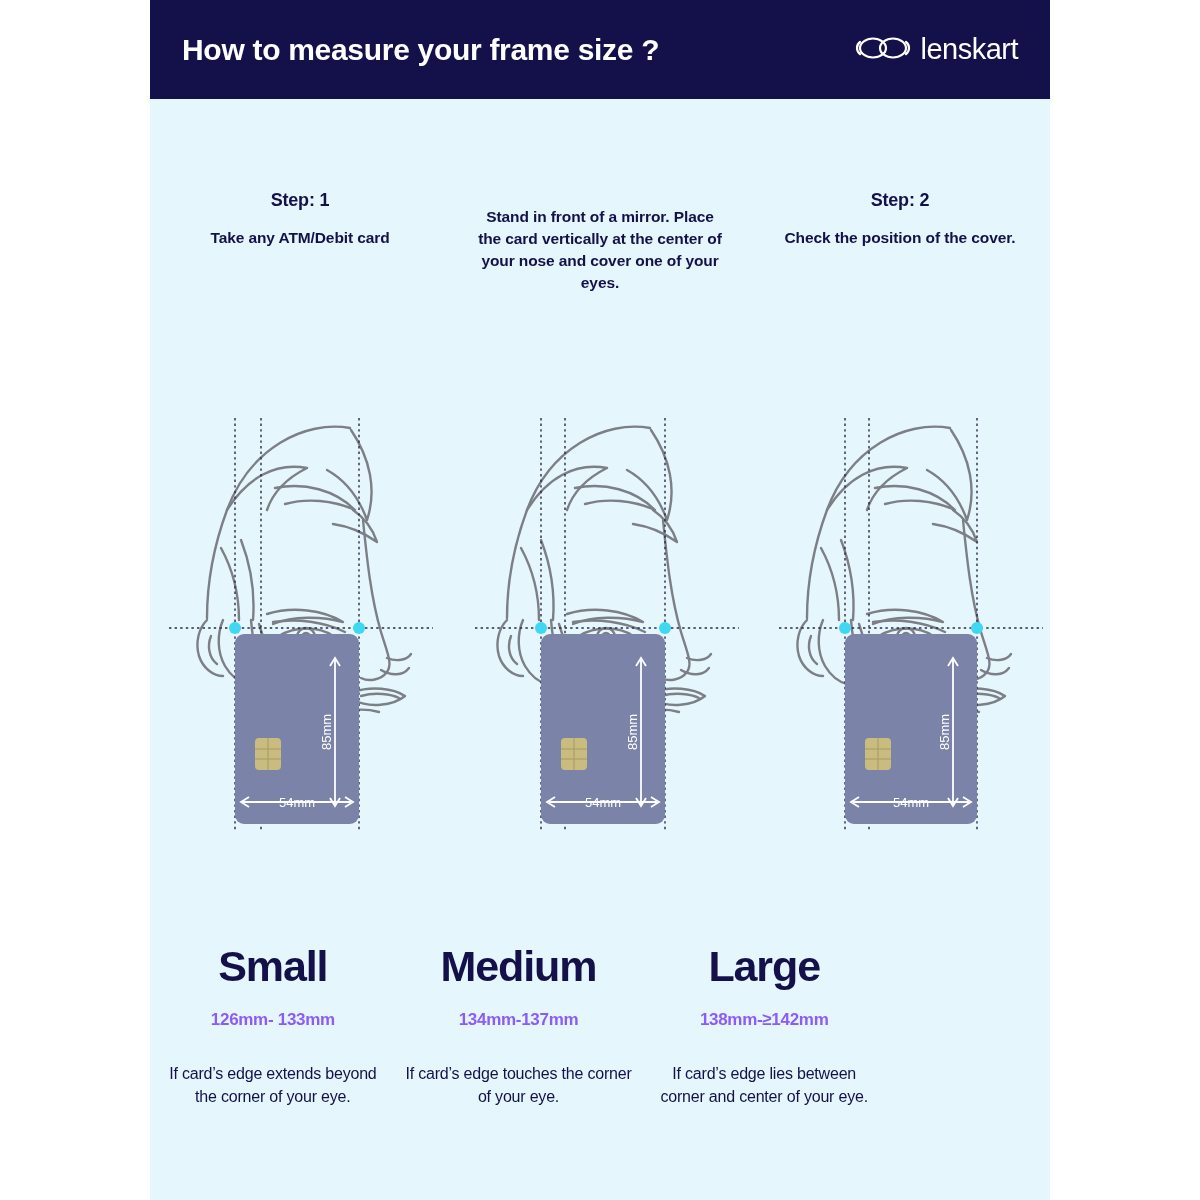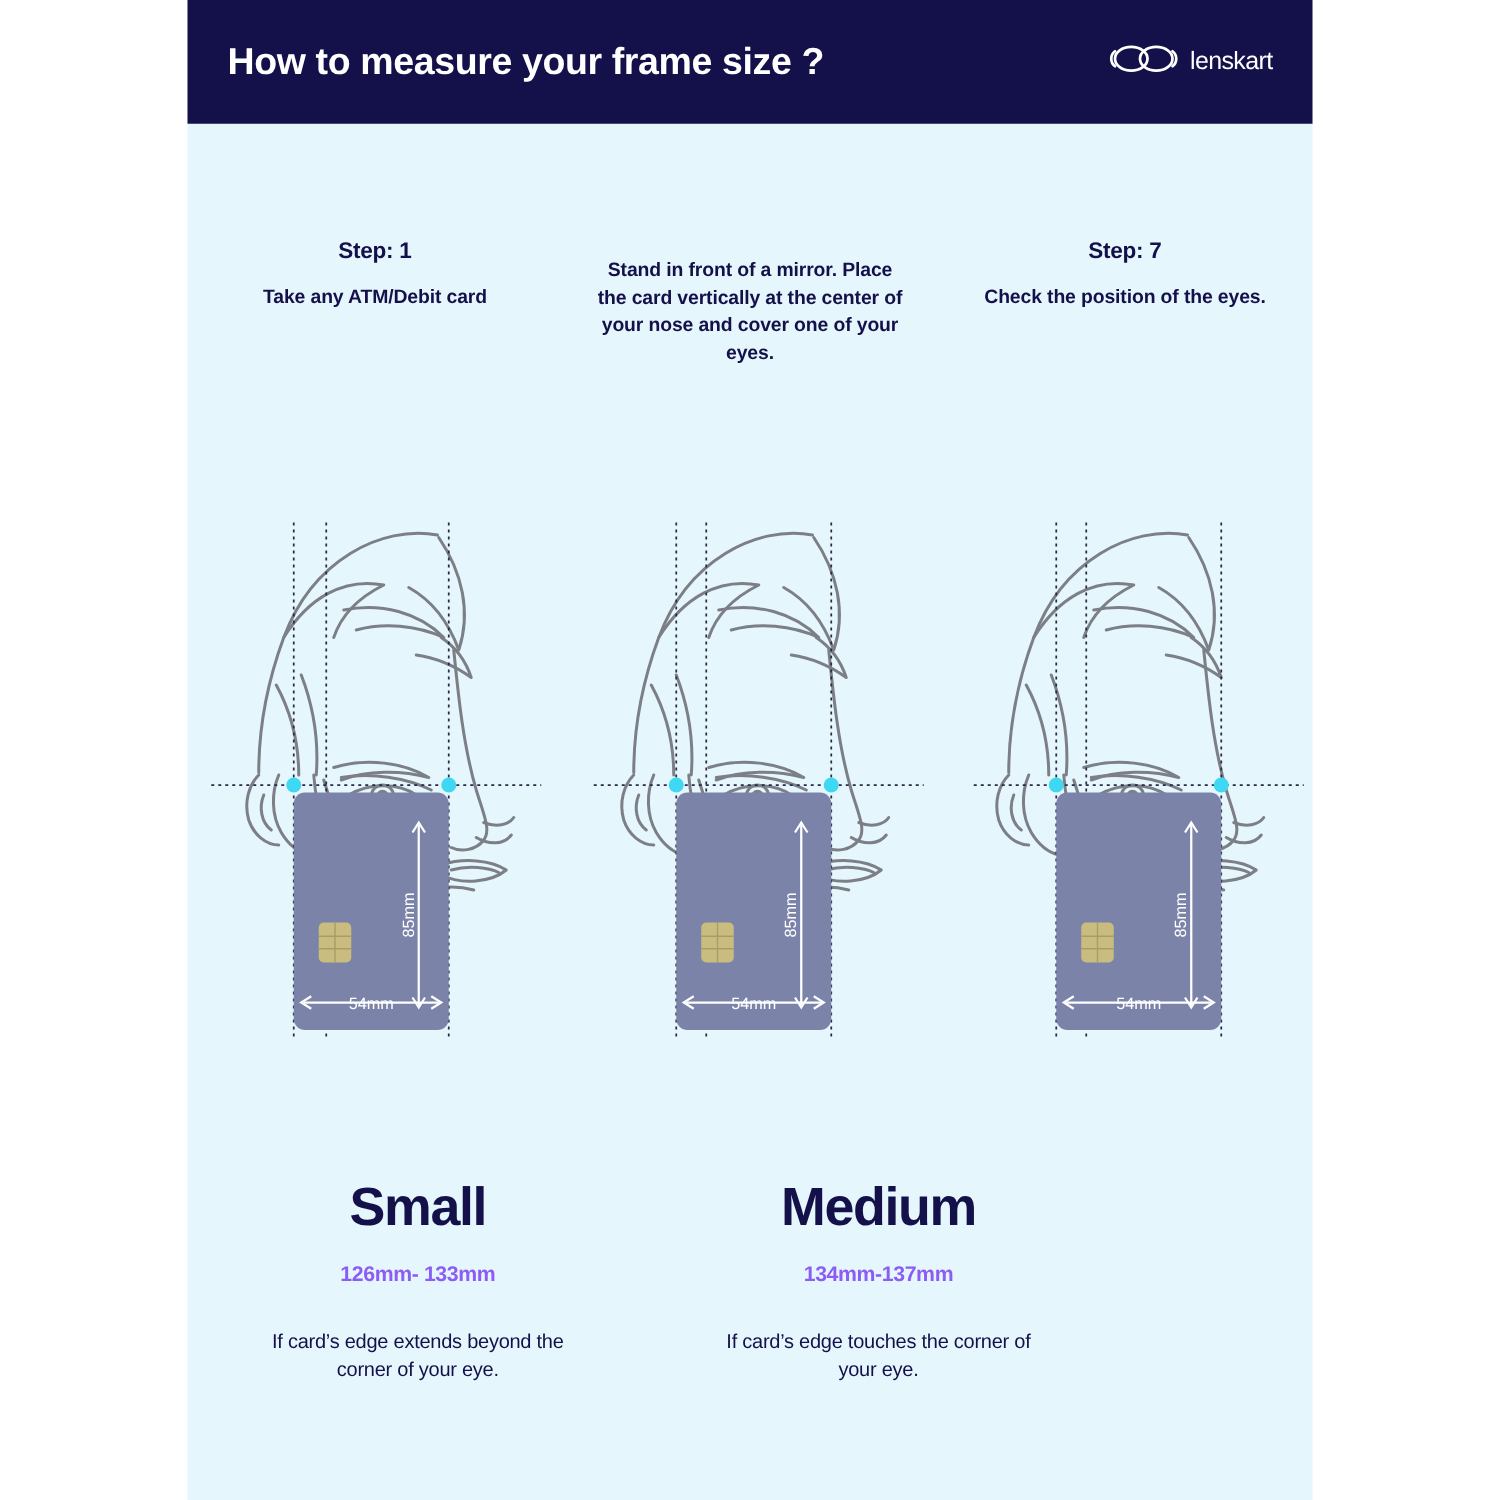--- a/index.html
+++ b/index.html
@@ -40,21 +40,21 @@
     white-space: nowrap;
   }
   .brand {
     display: flex;
     align-items: center;
     gap: 9px;
   }
   .brand-mark { display:block; }
   .brand-name {
     color: #ffffff;
-    font-size: 20px;
+    font-size: 29px;
     font-weight: normal;
     letter-spacing: -0.5px;
   }
 
   
   .steps {
     position: absolute;
     left: 150px; top: 190px;
     width: 900px;
     display: flex;
@@ -159,22 +159,22 @@
 
   <div class="steps">
     <div class="step-col">
       <div class="step-title">Step: 1</div>
       <div class="step-desc">Take any ATM/Debit card</div>
     </div>
     <div class="step-col">
       <div class="step-desc">Stand in front of a mirror. Place the card vertically at the center of your nose and cover one of your eyes.</div>
     </div>
     <div class="step-col">
-      <div class="step-title">Step: 7</div>
-      <div class="step-desc">Check the position of the eyes.</div>
+      <div class="step-title">Step: 2</div>
+      <div class="step-desc">Check the position of the cover.</div>
     </div>
   </div>
 
   <div class="illus-row">
 
     <div class="illus-col">
       <svg class="illus-svg" width="290" height="470" viewBox="0 0 290 470">
         <g stroke="#7c7f85" fill="none" stroke-width="2.4" stroke-linecap="round" stroke-linejoin="round">
           <path d="M195 58 C 150 50, 95 78, 72 140 C 58 178, 52 215, 52 248"></path>
           <path d="M72 140 C 92 108, 120 92, 152 98 C 132 108, 118 122, 112 140"></path>
@@ -365,15 +365,20 @@
     <div class="size-col">
       <div class="size-name">Small</div>
       <div class="size-range">126mm- 133mm</div>
       <div class="size-note">If card’s edge extends beyond the corner of your eye.</div>
     </div>
     <div class="size-col">
       <div class="size-name">Medium</div>
       <div class="size-range">134mm-137mm</div>
       <div class="size-note">If card’s edge touches the corner of your eye.</div>
     </div>
+    <div class="size-col">
+      <div class="size-name">Large</div>
+      <div class="size-range">138mm-≥142mm</div>
+      <div class="size-note">If card’s edge lies between corner and center of your eye.</div>
+    </div>
   </div>
 
 </div>
 
 </body></html>

